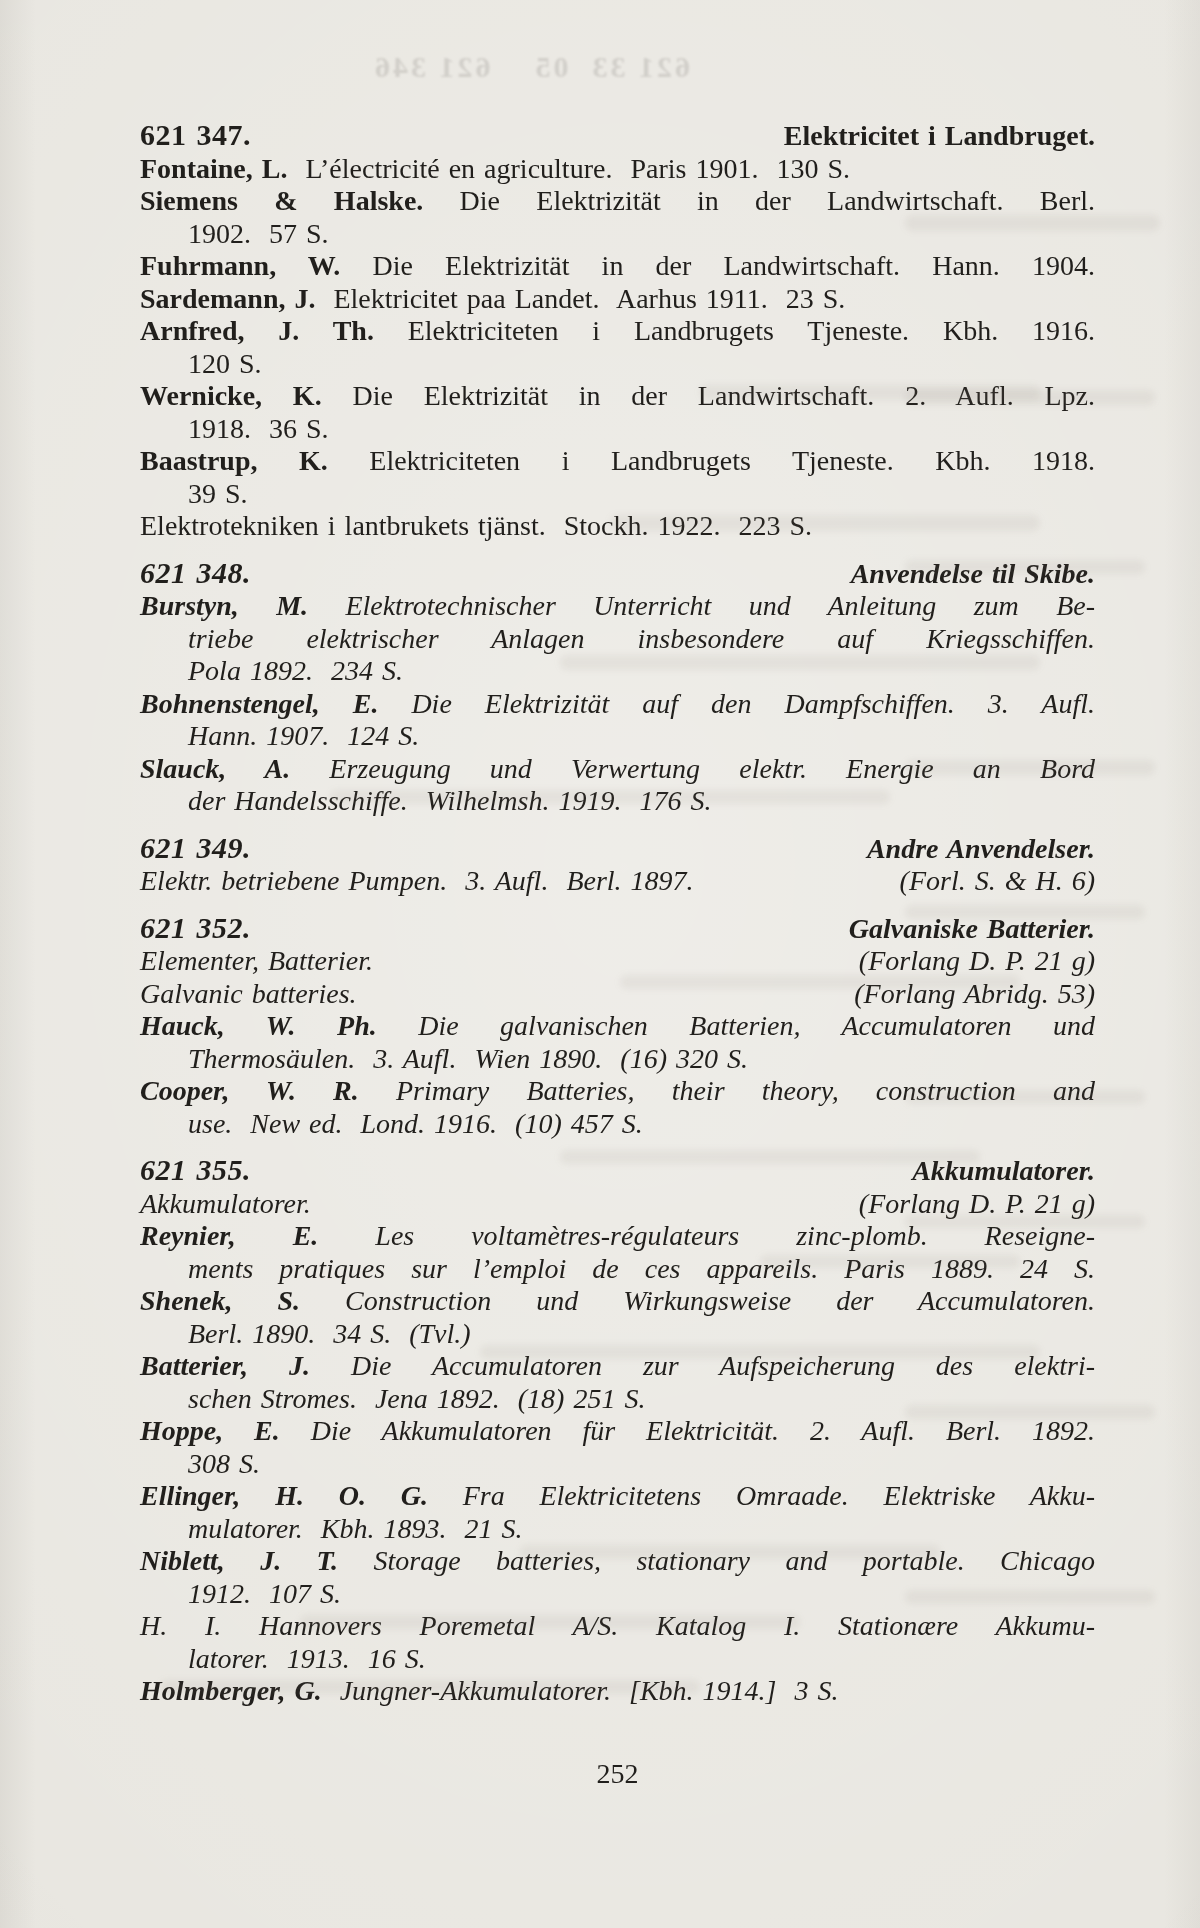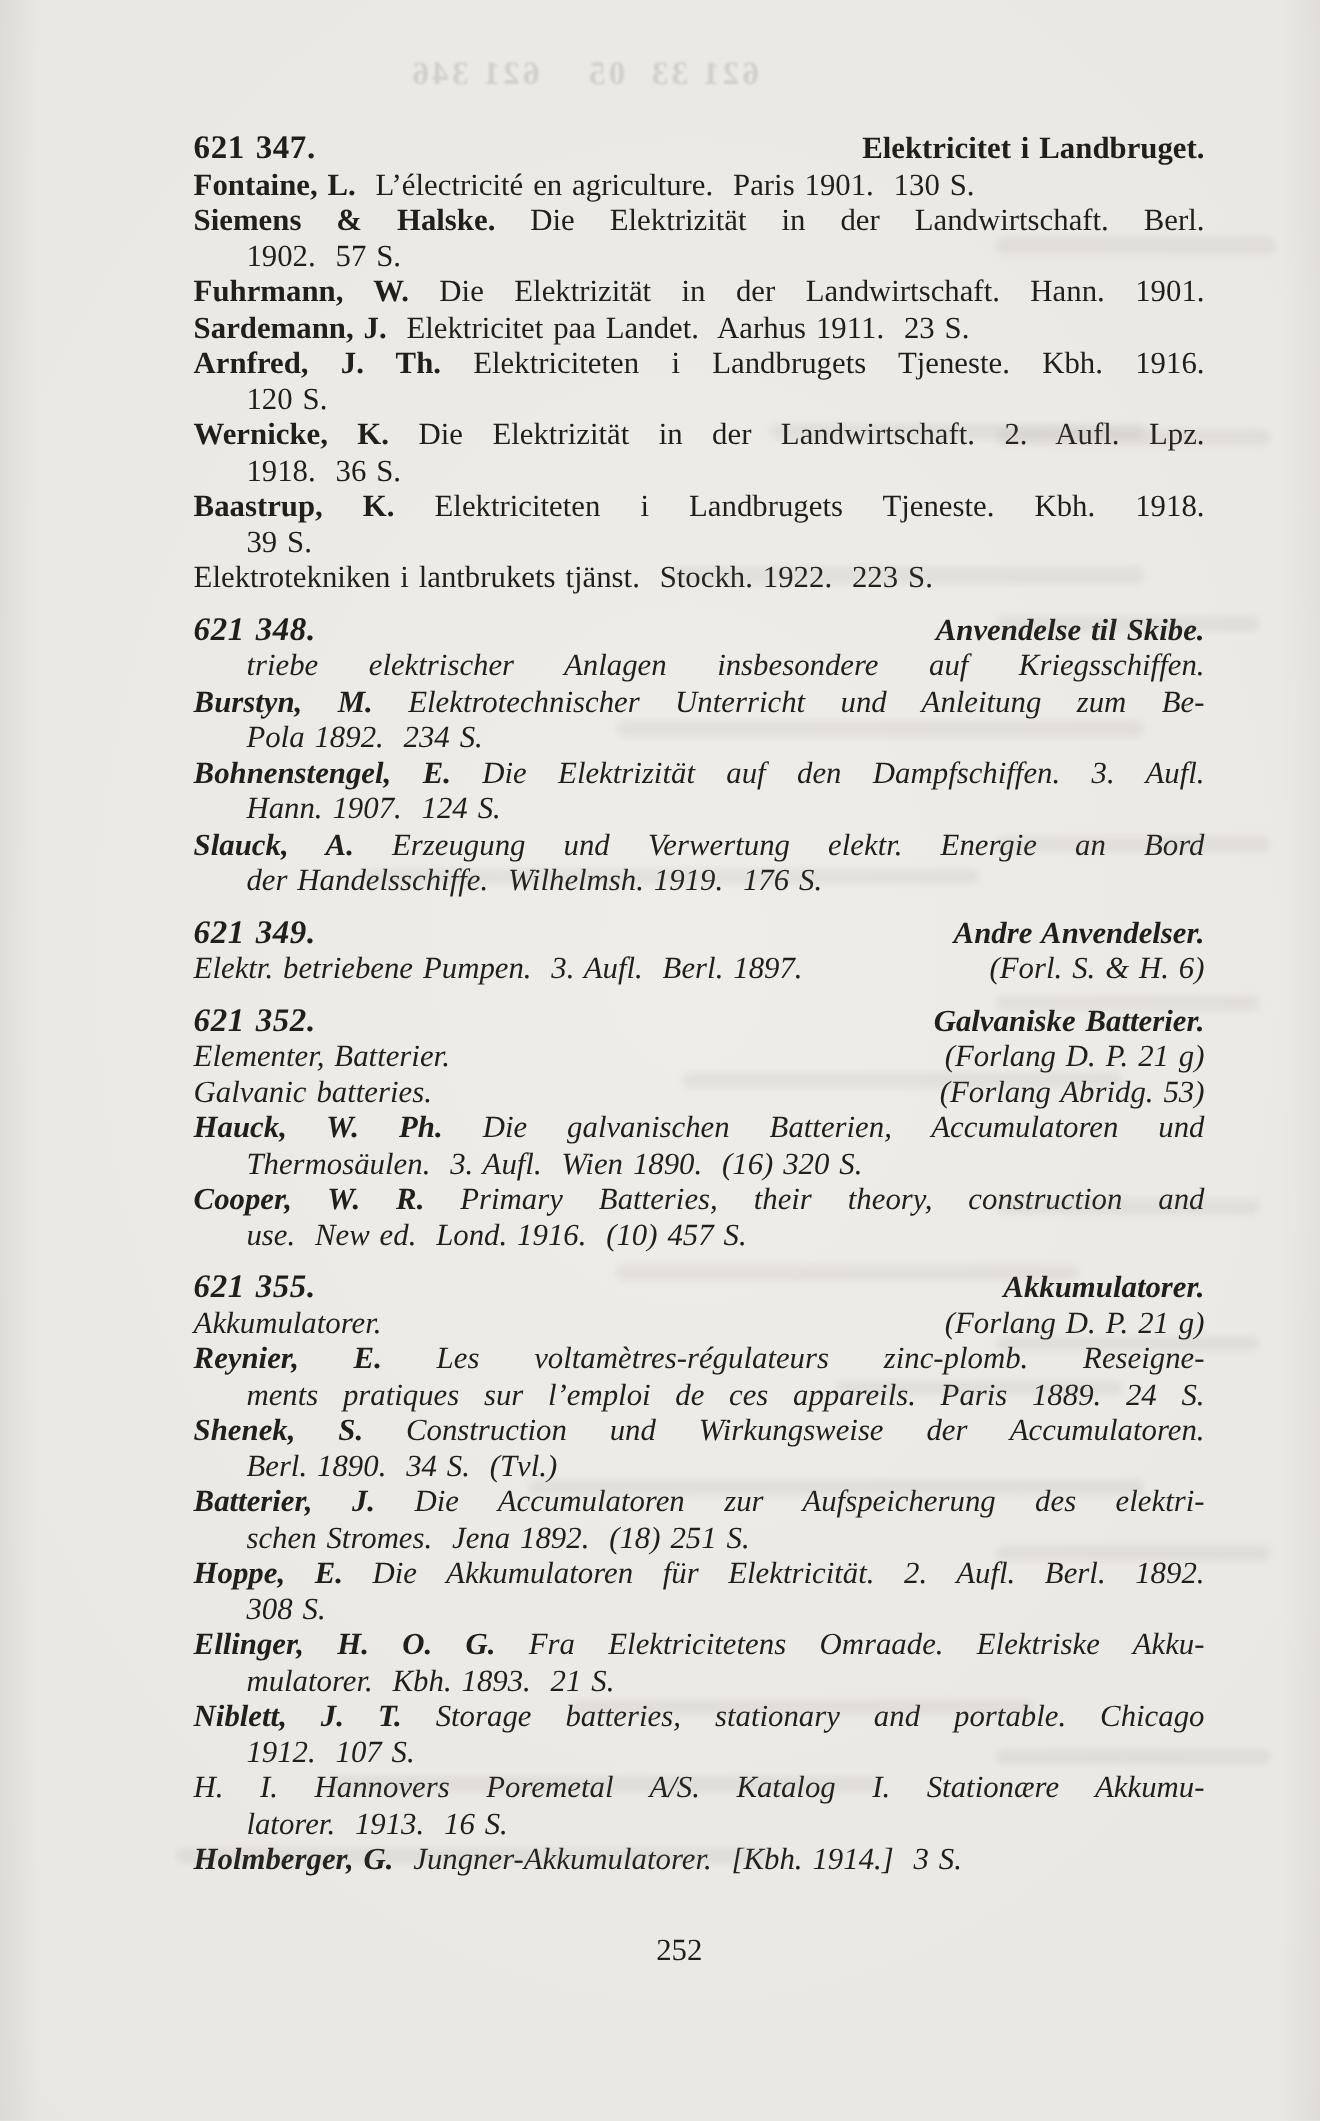--- a/index.html
+++ b/index.html
@@ -35,21 +35,20 @@
   .textblock{
     position:absolute;left:140px;top:119px;width:955px;
   }
   .sec{margin:0;}
   .sec.gap{margin-top:14px;font-style:italic;}
   .line{
     font-size:28px;
     line-height:32.5px;
     white-space:pre-wrap;
     word-spacing:2px;
-    margin-left:36px;
   }
   .line.j{
     white-space:normal;
     text-align:justify;
     text-align-last:justify;
   }
   .line.ind1{padding-left:48px;}
   .line.flexline{
     display:flex;justify-content:space-between;white-space:pre;
   }
@@ -71,34 +70,34 @@
 <div class="vignette"></div>
 
 <div class="ghost-top">621 33  05    621 346</div>
 
 <div class="textblock">
     <div class="sec">
       <div class="line sechead"><span class="code">621 347.</span><span class="heading">Elektricitet i Landbruget.</span></div>
       <div class="line"><span class="b">Fontaine, L.</span><span>  L’électricité en agriculture.  Paris 1901.  130 S.</span></div>
       <div class="line j"><span class="b">Siemens &amp; Halske.</span><span>  Die Elektrizität in der Landwirtschaft.  Berl.</span></div>
       <div class="line ind1"><span>1902.  57 S.</span></div>
-      <div class="line j"><span class="b">Fuhrmann, W.</span><span>  Die Elektrizität in der Landwirtschaft.  Hann. 1901.</span></div>
+      <div class="line j"><span class="b">Fuhrmann, W.</span><span>  Die Elektrizität in der Landwirtschaft.  Hann. 1904.</span></div>
       <div class="line"><span class="b">Sardemann, J.</span><span>  Elektricitet paa Landet.  Aarhus 1911.  23 S.</span></div>
       <div class="line j"><span class="b">Arnfred, J. Th.</span><span>  Elektriciteten i Landbrugets Tjeneste.  Kbh. 1916.</span></div>
       <div class="line ind1"><span>120 S.</span></div>
       <div class="line j"><span class="b">Wernicke, K.</span><span>  Die Elektrizität in der Landwirtschaft.  2. Aufl.  Lpz.</span></div>
       <div class="line ind1"><span>1918.  36 S.</span></div>
       <div class="line j"><span class="b">Baastrup, K.</span><span>  Elektriciteten i Landbrugets Tjeneste.  Kbh. 1918.</span></div>
       <div class="line ind1"><span>39 S.</span></div>
       <div class="line"><span>Elektrotekniken i lantbrukets tjänst.  Stockh. 1922.  223 S.</span></div>
     </div>
     <div class="sec gap">
       <div class="line sechead"><span class="code">621 348.</span><span class="heading">Anvendelse til Skibe.</span></div>
+      <div class="line j"><span class="b">Burstyn, M.</span><span>  Elektrotechnischer Unterricht und Anleitung zum Be-</span></div>
       <div class="line ind1 j"><span>triebe elektrischer Anlagen insbesondere auf Kriegsschiffen.</span></div>
-      <div class="line j"><span class="b">Burstyn, M.</span><span>  Elektrotechnischer Unterricht und Anleitung zum Be-</span></div>
       <div class="line ind1"><span>Pola 1892.  234 S.</span></div>
       <div class="line j"><span class="b">Bohnenstengel, E.</span><span>  Die Elektrizität auf den Dampfschiffen.  3. Aufl.</span></div>
       <div class="line ind1"><span>Hann. 1907.  124 S.</span></div>
       <div class="line j"><span class="b">Slauck, A.</span><span>  Erzeugung und Verwertung elektr.  Energie an Bord</span></div>
       <div class="line ind1"><span>der Handelsschiffe.  Wilhelmsh. 1919.  176 S.</span></div>
     </div>
     <div class="sec gap">
       <div class="line sechead"><span class="code">621 349.</span><span class="heading">Andre Anvendelser.</span></div>
       <div class="line flexline"><span>Elektr. betriebene Pumpen.  3. Aufl.  Berl. 1897.</span><span>(Forl. S. &amp; H. 6)</span></div>
     </div>

